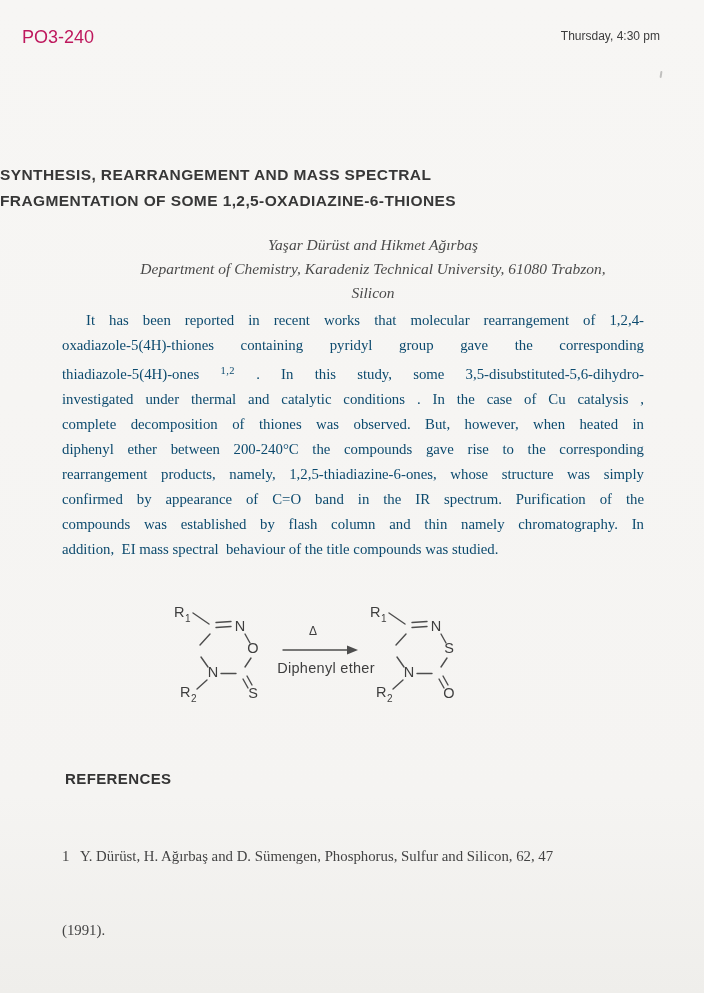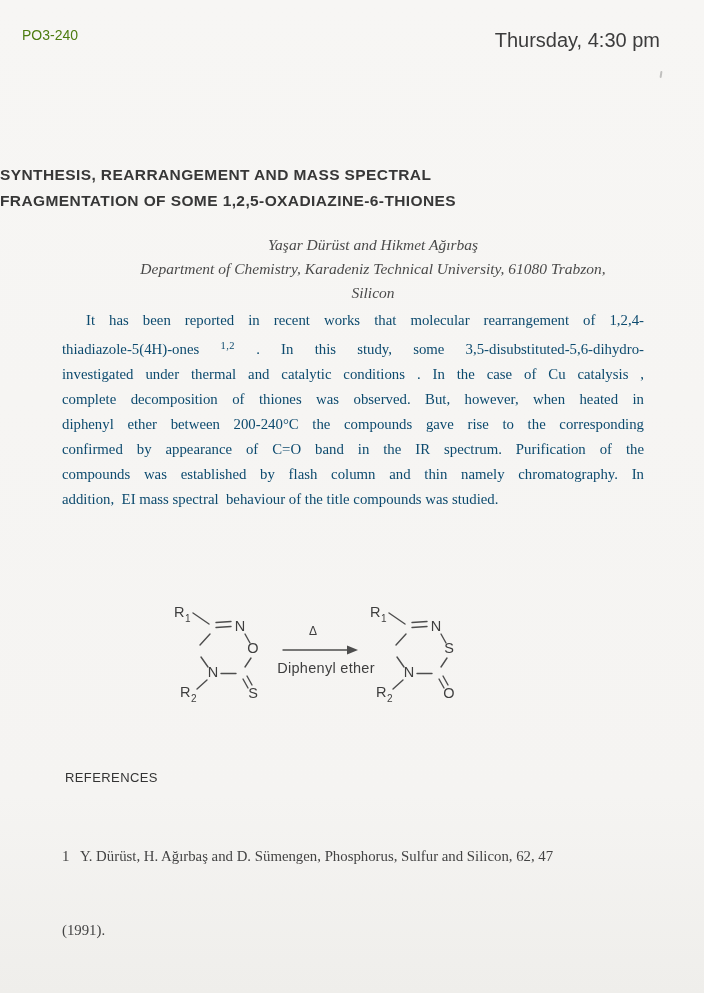--- a/index.html
+++ b/index.html
@@ -4,22 +4,22 @@
 <style>
   html,body{margin:0;padding:0;}
   body{
     width:704px;height:993px;position:relative;overflow:hidden;
     background:linear-gradient(180deg,#f7f6f4 0%,#f5f4f2 80%,#efeeeb 100%);
     font-family:"Liberation Serif", serif;color:#424242;
   }
   .abs{position:absolute;}
   .sans{font-family:"Liberation Sans", sans-serif;}
 
-  .header-left{left:22px;top:27px;font-size:14px;color:#4d7c0f;}
-  .header-right{right:44px;top:29px;font-size:20px;color:#3c3c3c;}
+  .header-left{left:22px;top:27px;font-size:18px;color:#be185d;}
+  .header-right{right:44px;top:29px;font-size:12px;color:#3c3c3c;}
 
   .title-block{left:0;right:0;top:162px;font-weight:bold;
     font-size:15.5px;letter-spacing:.4px;line-height:25.5px;color:#373737;}
 
   .byline{left:0;right:0;text-align:center;font-style:italic;font-size:15.5px;color:#4a4a4a;padding-left:42px;}
   .byline.authors{top:236px;}
   .byline.affil{top:260px;}
   .byline.affil2{top:284px;}
 
   .abstract{left:62px;top:308px;width:582px;font-size:14.8px;line-height:25px;color:#0c4a6e;}
@@ -29,21 +29,21 @@
   sup.cit{font-size:10.5px;vertical-align:5px;letter-spacing:.5px;margin-top:39px;}
 
   .scheme{left:163px;top:592px;}
   .scheme line{stroke:#4d4d4d;stroke-width:1.4;stroke-linecap:round;}
   .scheme text{fill:#3e3e3e;font-family:"Liberation Sans", sans-serif;font-size:14.5px;}
   .scheme .atom-sub{font-size:10px;}
   .scheme .delta{font-size:12px;}
   .scheme .cond{font-size:14.5px;letter-spacing:.3px;}
   .scheme .arrowhead{fill:#4d4d4d;stroke:none;}
 
-  .refs-heading{left:65px;top:770px;font-weight:normal;font-size:13px;
+  .refs-heading{left:65px;top:770px;font-weight:bold;font-size:15px;
     letter-spacing:.4px;color:#343434;}
   .refs{left:62px;top:795px;width:592px;font-size:14.8px;line-height:24.6px;
     color:#434343;white-space:pre-wrap;}
 
   .artifact{left:660px;top:71px;width:2px;height:7px;background:rgba(70,70,70,.30);
     border-radius:1px;transform:rotate(8deg);}
 </style>
 </head>
 <body>
 
@@ -55,24 +55,26 @@
   <div>SYNTHESIS, REARRANGEMENT AND MASS SPECTRAL</div>
   <div>FRAGMENTATION OF SOME 1,2,5-OXADIAZINE-6-THIONES</div>
 </div>
 
 <div class="abs byline authors">Yaşar Dürüst and Hikmet Ağırbaş</div>
 <div class="abs byline affil">Department of Chemistry, Karadeniz Technical University, 61080 Trabzon,</div>
 <div class="abs byline affil2">Silicon</div>
 
 <div class="abs abstract">
   <div class="ab-line indent">It has been reported in recent works that molecular rearrangement of 1,2,4-</div>
+  <div class="ab-line">oxadiazole-5(4H)-thiones containing pyridyl group gave the corresponding</div>
   <div class="ab-line"><span>thiadiazole-5(4H)-ones </span><sup class="cit">1,2</sup><span> . In this study, some 3,5-disubstituted-5,6-dihydro-</span></div>
   <div class="ab-line">investigated under thermal and catalytic conditions . In the case of Cu catalysis ,</div>
   <div class="ab-line">complete decomposition of thiones was observed. But, however, when heated in</div>
   <div class="ab-line">diphenyl ether between 200-240°C the compounds gave rise to the corresponding</div>
+  <div class="ab-line">rearrangement products, namely, 1,2,5-thiadiazine-6-ones, whose structure was simply</div>
   <div class="ab-line">confirmed by appearance of C=O band in the IR spectrum. Purification of the</div>
   <div class="ab-line">compounds was established by flash column and thin namely chromatography. In</div>
   <div class="ab-line last">addition,  EI mass spectral  behaviour of the title compounds was studied.</div>
 </div>
 
 <svg class="abs scheme" width="330" height="142" viewBox="0 0 330 142">
 
   <g>
     <text x="11" y="25">R</text>
     <text class="atom-sub" x="22" y="30">1</text>

